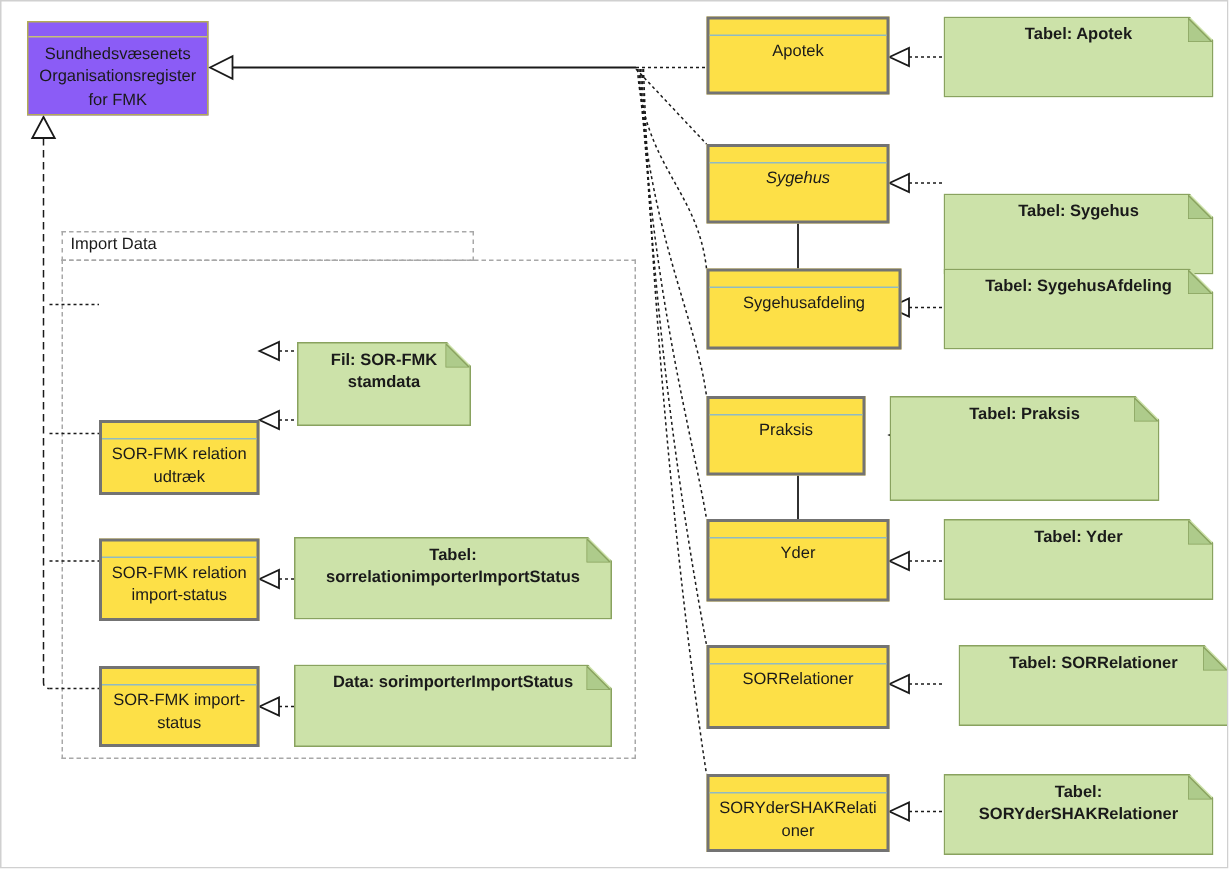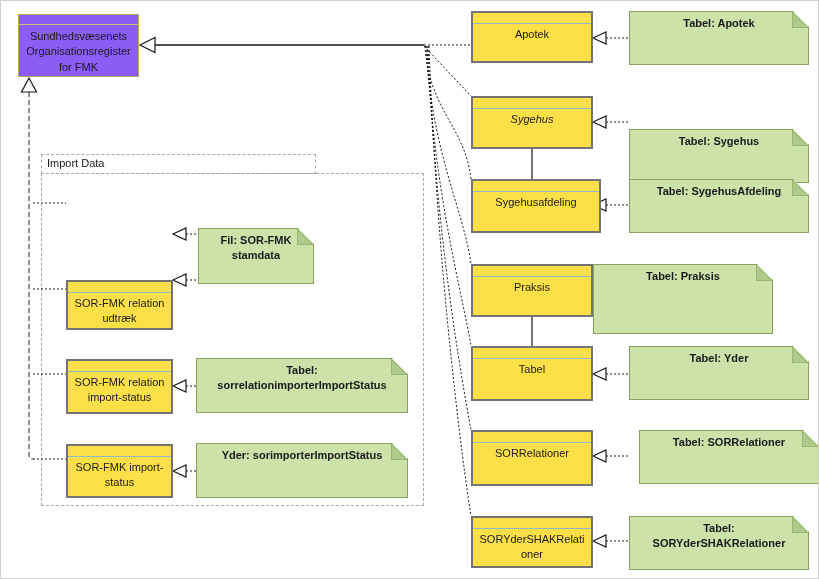--- a/index.html
+++ b/index.html
@@ -121,42 +121,42 @@
   <div class="node gnote" style="left:195px;top:357px;width:212px;height:55px;">
     <svg class="foldsvg" width="16" height="16">
       <polygon points="0,0 16,16 0,16" fill="#aecb8b" stroke="#89a25f" stroke-width="1"></polygon>
       </svg>
     <div class="lb">Tabel: sorrelationimporterImportStatus</div>
   </div>
   <div class="node gnote" style="left:195px;top:442px;width:212px;height:55px;">
     <svg class="foldsvg" width="16" height="16">
       <polygon points="0,0 16,16 0,16" fill="#aecb8b" stroke="#89a25f" stroke-width="1"></polygon>
       </svg>
-    <div class="lb">Yder: sorimporterImportStatus</div>
+    <div class="lb">Data: sorimporterImportStatus</div>
   </div>
 
   <div class="node cbox" style="left:470px;top:10px;width:122px;height:52px;">
     <div class="hd"></div>
     <div class="lb">Apotek</div>
   </div>
   <div class="node cbox" style="left:470px;top:95px;width:122px;height:53px;font-style:italic;">
     <div class="hd"></div>
     <div class="lb">Sygehus</div>
   </div>
   <div class="node cbox" style="left:470px;top:178px;width:130px;height:54px;">
     <div class="hd"></div>
     <div class="lb">Sygehusafdeling</div>
   </div>
-  <div class="node cbox" style="left:470px;top:263px;width:122px;height:53px;">
+  <div class="node cbox" style="left:470px;top:263px;width:106px;height:53px;">
     <div class="hd"></div>
     <div class="lb">Praksis</div>
   </div>
   <div class="node cbox" style="left:470px;top:345px;width:122px;height:55px;">
     <div class="hd"></div>
-    <div class="lb">Tabel</div>
+    <div class="lb">Yder</div>
   </div>
   <div class="node cbox" style="left:470px;top:429px;width:122px;height:56px;">
     <div class="hd"></div>
     <div class="lb">SORRelationer</div>
   </div>
   <div class="node cbox" style="left:470px;top:515px;width:122px;height:52px;">
     <div class="hd"></div>
     <div class="lb">SORYderSHAKRelationer</div>
   </div>
 

